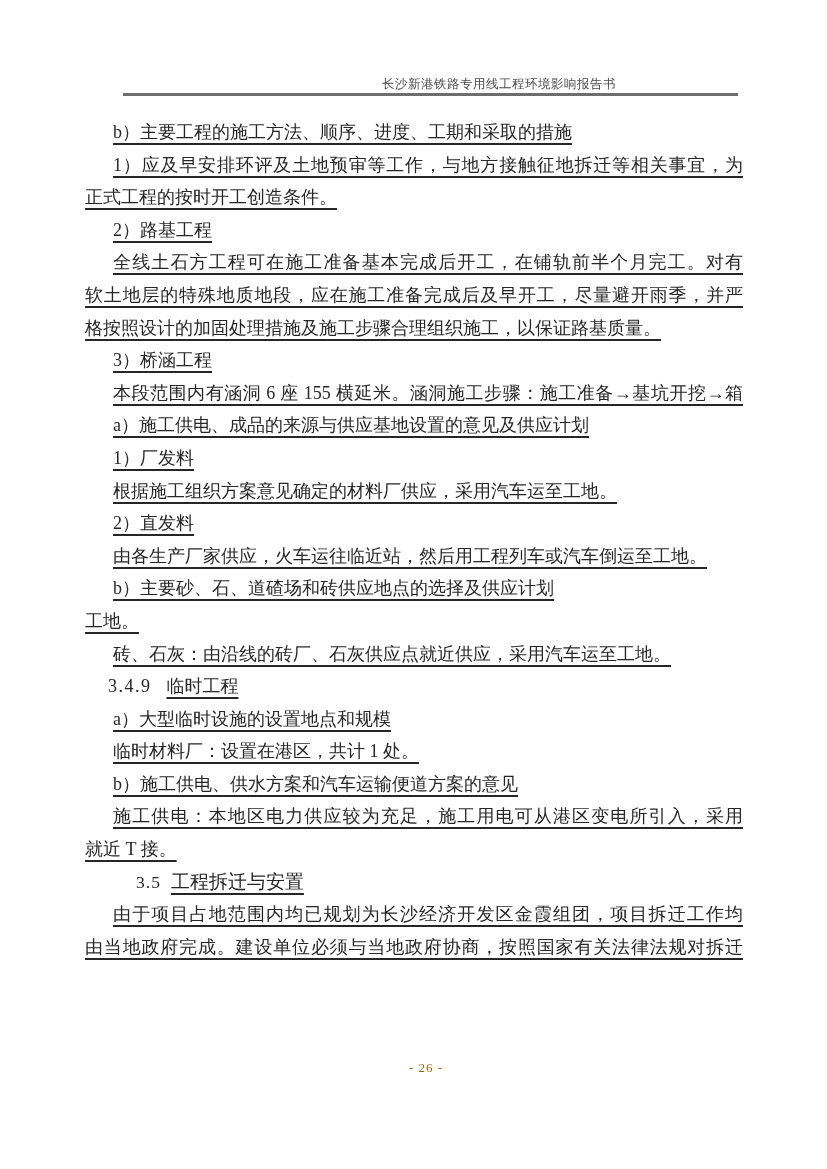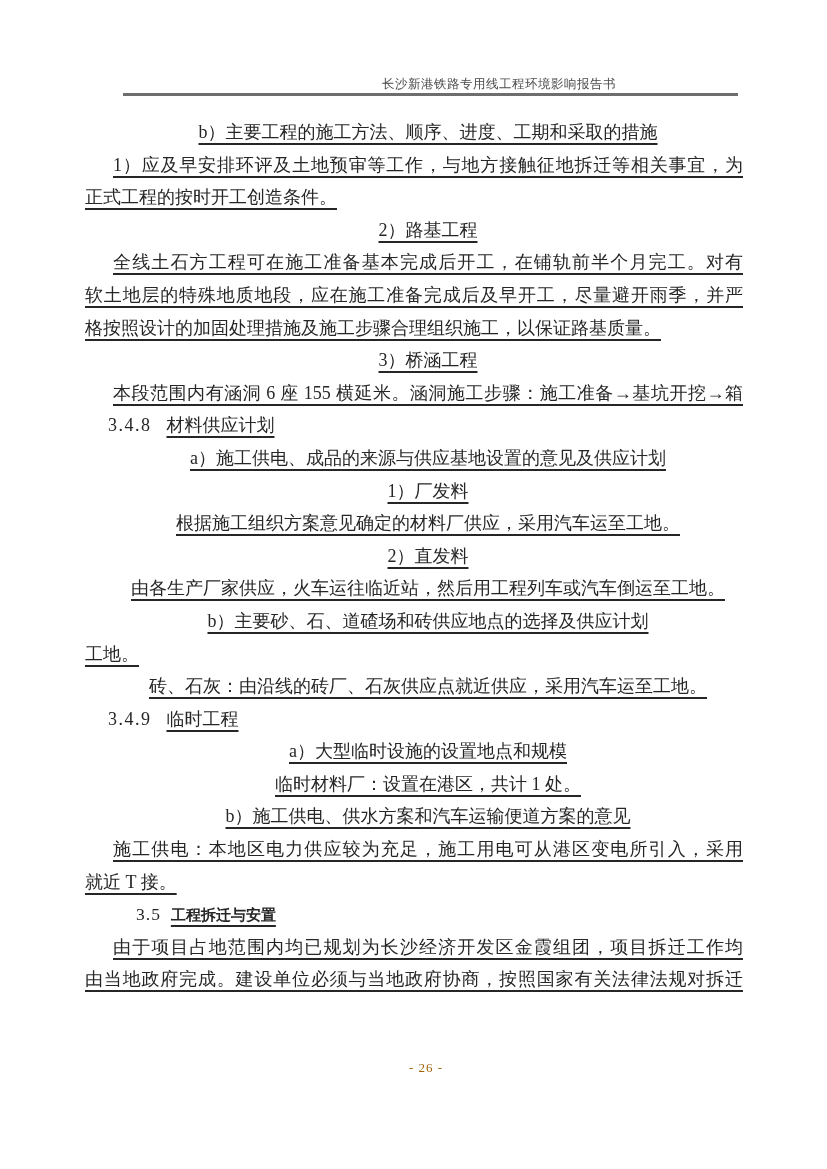--- a/index.html
+++ b/index.html
@@ -35,21 +35,21 @@
     position: absolute;
     top: 116px; left: 85px;
     width: 658px;
   }
   .line {
     height: 32.6px;
     line-height: 32.6px;
     font-size: 18px;
     overflow: hidden;
   }
-  .line.first { padding-left: 28px; text-align: center; }
+  .line.first { padding-left: 28px; }
   .line.cont  { padding-left: 0; }
   .line.fill {
     text-align: justify;
     text-align-last: justify;
     text-justify: inter-character;
   }
   .u {
     text-decoration: underline;
     text-decoration-thickness: 1.5px;
     text-underline-offset: 5px;
@@ -60,22 +60,22 @@
     letter-spacing: 1.5px;
     margin-right: 15px;
   }
   .sect.main .num {
     margin-right: 10px;
     font-size: 17.5px;
     letter-spacing: 1px;
     margin-left: 28px;
   }
   .sect.main .title {
-    font-weight: bold;
-    font-size: 15px;
+    font-weight: normal;
+    font-size: 19px;
     text-decoration-thickness: 2px;
   }
   
   .page-number {
     position: absolute;
     top: 1060px; left: 426px;
     transform: translateX(-50%);
     font-size: 13px;
     color: #a16207;
     letter-spacing: 1px;
@@ -92,21 +92,20 @@
   <div class="doc-body">
       <div class="line first"><span class="u">b）主要工程的施工方法、顺序、进度、工期和采取的措施</span></div>
       <div class="line first fill"><span class="u">1）应及早安排环评及土地预审等工作，与地方接触征地拆迁等相关事宜，为</span></div>
       <div class="line cont"><span class="u">正式工程的按时开工创造条件。</span></div>
       <div class="line first"><span class="u">2）路基工程</span></div>
       <div class="line first fill"><span class="u">全线土石方工程可在施工准备基本完成后开工，在铺轨前半个月完工。对有</span></div>
       <div class="line cont fill"><span class="u">软土地层的特殊地质地段，应在施工准备完成后及早开工，尽量避开雨季，并严</span></div>
       <div class="line cont"><span class="u">格按照设计的加固处理措施及施工步骤合理组织施工，以保证路基质量。</span></div>
       <div class="line first"><span class="u">3）桥涵工程</span></div>
       <div class="line first fill"><span class="u">本段范围内有涵洞 6 座 155 横延米。涵洞施工步骤：施工准备→基坑开挖→箱</span></div>
-      <div class="line sect"><span class="num">3.4.8</span><span class="u title">材料供应计划</span></div>
       <div class="line first"><span class="u">a）施工供电、成品的来源与供应基地设置的意见及供应计划</span></div>
       <div class="line first"><span class="u">1）厂发料</span></div>
       <div class="line first"><span class="u">根据施工组织方案意见确定的材料厂供应，采用汽车运至工地。</span></div>
       <div class="line first"><span class="u">2）直发料</span></div>
       <div class="line first"><span class="u">由各生产厂家供应，火车运往临近站，然后用工程列车或汽车倒运至工地。</span></div>
       <div class="line first"><span class="u">b）主要砂、石、道碴场和砖供应地点的选择及供应计划</span></div>
       <div class="line cont"><span class="u">工地。</span></div>
       <div class="line first"><span class="u">砖、石灰：由沿线的砖厂、石灰供应点就近供应，采用汽车运至工地。</span></div>
       <div class="line sect"><span class="num">3.4.9</span><span class="u title">临时工程</span></div>
       <div class="line first"><span class="u">a）大型临时设施的设置地点和规模</span></div>

